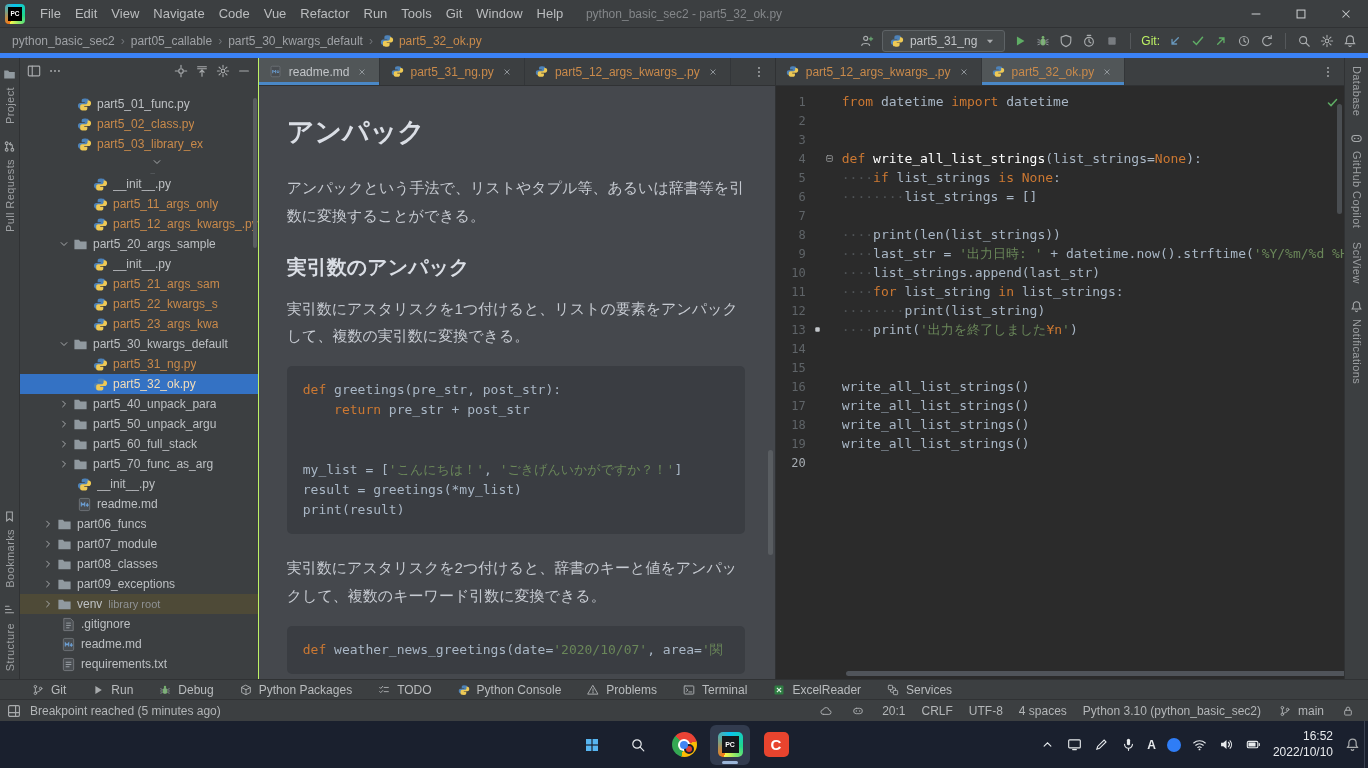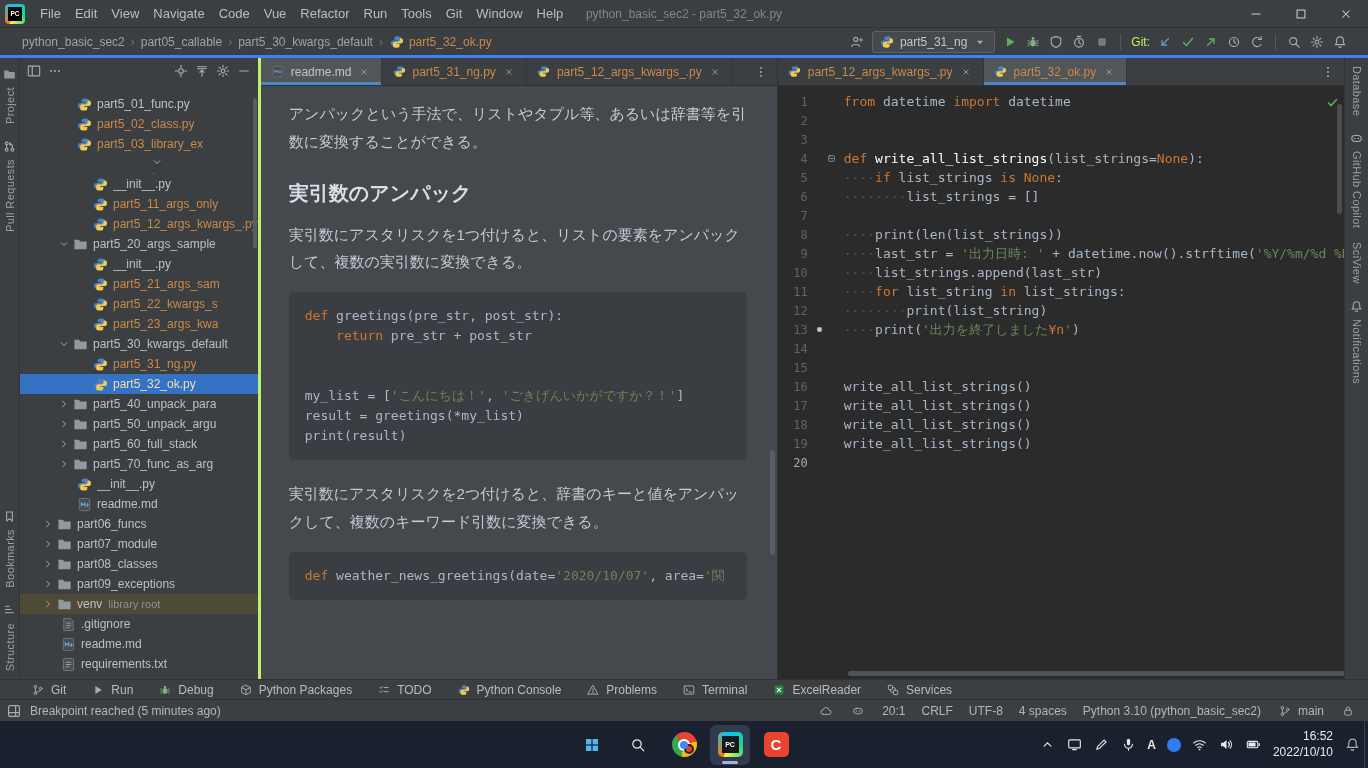--- a/index.html
+++ b/index.html
@@ -12,21 +12,21 @@
   
   .titlebar{flex:0 0 28px;background:#3c3f41;border-bottom:1px solid #303234;display:flex;align-items:center;position:relative;}
   .logo{width:20px;height:20px;margin:0 8px 0 5px;border-radius:4px;background:conic-gradient(from 210deg,#f97a12,#07c3f2 40%,#21d789 70%,#fcf84a);display:flex;align-items:center;justify-content:center;}
   .logo span{background:#000;width:14px;height:14px;font-size:6.5px;font-weight:bold;color:#fff;display:flex;align-items:center;justify-content:center;}
   .menu-item{padding:0 7px;line-height:27px;font-size:13px;color:#bbbdbf;}
   .wintitle{position:absolute;left:50%;transform:translateX(-50%);font-size:12px;color:#84878a;white-space:nowrap;}
   .wincontrols{margin-left:auto;display:flex;height:100%;}
   .winbtn{width:45px;height:100%;display:flex;align-items:center;justify-content:center;}
 
   
-  .navbar{flex:0 0 30px;background:#3c3f41;border-bottom:3px solid #3b82f6;display:flex;align-items:center;padding:0 20px;}
+  .navbar{flex:0 0 30px;background:#3c3f41;border-bottom:5px solid #3b82f6;display:flex;align-items:center;padding:0 10px;}
   .crumb{color:#9fa2a6;padding:0 2px;display:inline-flex;align-items:center;gap:4px;white-space:nowrap;}
   .crumb.last{color:#c98a4b;}
   .crumb-sep{color:#6f7377;padding:0 4px;}
   .nav-right{margin-left:auto;display:flex;align-items:center;gap:7px;}
   .nav-right .ic{cursor:default;}
   .run-chip{display:flex;align-items:center;gap:5px;background:#45494b;border:1px solid #5e6366;border-radius:3px;height:22px;padding:0 6px;color:#c2c5c8;}
   .nav-sep{width:1px;height:16px;background:#55585b;margin:0 3px;}
   .git-label{color:#bef264;}
 
   
@@ -34,21 +34,21 @@
   .stripe{background:#3c3f41;display:flex;flex-direction:column;align-items:center;padding:8px 0;gap:14px;}
   .stripe.left{flex:0 0 20px;border-right:1px solid #303234;}
   .stripe.right{flex:0 0 24px;border-left:1px solid #303234;}
   .stripe-item{display:flex;flex-direction:column;align-items:center;gap:5px;}
   .stripe-item .ic svg{width:13px;height:13px;}
   .v-label{writing-mode:vertical-rl;transform:rotate(180deg);font-size:11px;color:#9da0a3;letter-spacing:.4px;}
   .stripe.right .v-label{transform:none;}
   .stripe .spacer{flex:1;}
 
   
-  .project{flex:0 0 170px;background:#3c3f41;border-right:3px solid #bef264;display:flex;flex-direction:column;position:relative;}
+  .project{flex:0 0 170px;background:#3c3f41;border-right:1px solid #bef264;display:flex;flex-direction:column;position:relative;}
   .panel-toolbar{flex:0 0 26px;display:flex;align-items:center;gap:5px;padding:0 6px;}
   .panel-toolbar .grow{flex:1;}
   .tree{flex:1;overflow:hidden;padding-top:10px;font-size:12px;position:relative;}
   .tree-row{height:20px;display:flex;align-items:center;white-space:nowrap;overflow:hidden;cursor:default;}
   .tree-row .ic svg{width:15px;height:15px;}
   .tree-row .chev{width:16px;flex:0 0 16px;}
   .tree-row .chev svg{width:12px;height:12px;}
   .tree-row .fspace{flex:0 0 20px;}
   .tree-row .lbl{margin-left:5px;color:#bdc0c3;overflow:hidden;}
   .tree-row.mod .lbl{color:#c98a4b;}
@@ -775,20 +775,21 @@
             <span class="ic">
               <svg viewBox="0 0 16 16" xmlns="http://www.w3.org/2000/svg">
                 <circle cx="8" cy="3.5" r="1.1" fill="#a8abad"></circle>
                 <circle cx="8" cy="8" r="1.1" fill="#a8abad"></circle>
                 <circle cx="8" cy="12.5" r="1.1" fill="#a8abad"></circle>
               </svg>
             </span>
           </div>
         </div>
       <div class="preview" id="preview">
+          <h1>アンパック</h1>
           <p>アンパックという手法で、リストやタプル等、あるいは辞書等を引数に変換することができる。</p>
           <h2>実引数のアンパック</h2>
           <p>実引数にアスタリスクを1つ付けると、リストの要素をアンパックして、複数の実引数に変換できる。</p>
           <pre><div class="pv-line"><span class="tk-kw">def</span><span class="tk-pl"> greetings(pre_str, post_str):</span></div><div class="pv-line"><span class="tk-pl">    </span><span class="tk-kw">return</span><span class="tk-pl"> pre_str + post_str</span></div><div class="pv-line">&nbsp;</div><div class="pv-line">&nbsp;</div><div class="pv-line"><span class="tk-pl">my_list = [</span><span class="tk-str">'こんにちは！'</span><span class="tk-pl">, </span><span class="tk-str">'ごきげんいかがですか？！'</span><span class="tk-pl">]</span></div><div class="pv-line"><span class="tk-pl">result = greetings(*my_list)</span></div><div class="pv-line"><span class="tk-pl">print(result)</span></div></pre>
           <p>実引数にアスタリスクを2つ付けると、辞書のキーと値をアンパックして、複数のキーワード引数に変換できる。</p>
           <pre class="clipped"><div class="pv-line"><span class="tk-kw">def</span><span class="tk-pl"> weather_news_greetings(date=</span><span class="tk-str">'2020/10/07'</span><span class="tk-pl">, area=</span><span class="tk-str">'関</span></div></pre>
         </div>
       <div class="scroll-thumb" style="right:2px;top:392px;width:5px;height:105px;"></div>
     </div>
 

